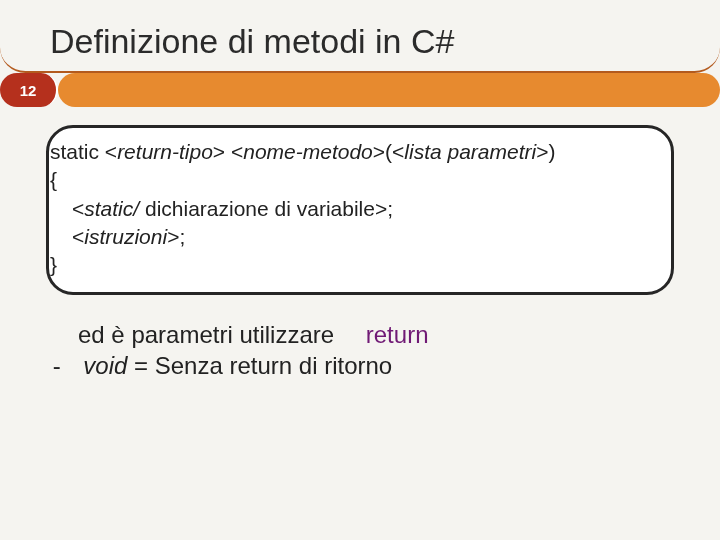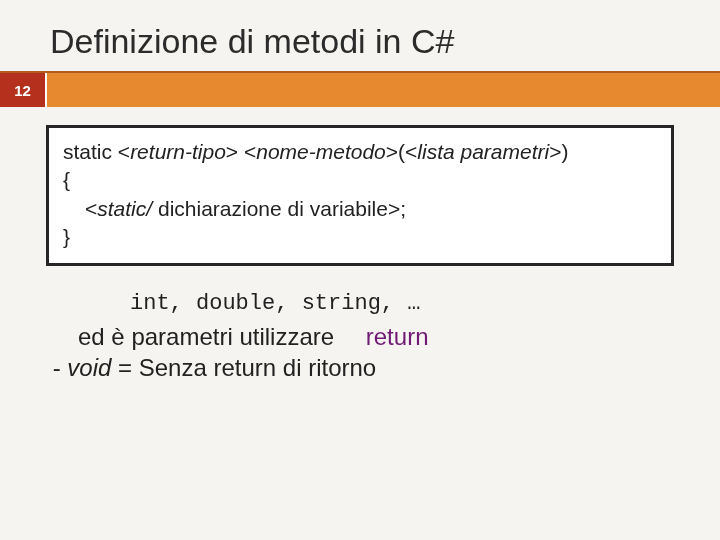--- a/index.html
+++ b/index.html
@@ -1,15 +1,15 @@
 <!DOCTYPE html>
 <html><head>
 <meta charset="utf-8">
 <style>
-  * { margin: 0; padding: 0; box-sizing: border-box; }
+  * { margin: 0; padding: 0; box-sizing: border-box; border-radius: 27px; }
   body {
     width: 720px;
     height: 540px;
     background: #f5f4f0;
     font-family: "Segoe UI", "Trebuchet MS", Arial, sans-serif;
     overflow: hidden;
   }
   .slide {
     width: 720px;
     height: 540px;
@@ -22,42 +22,42 @@
     color: #2b2b2b;
     padding: 0 0 10px 50px;
     border-bottom: 2px solid #b35a1e;
   }
   .band {
     display: flex;
     height: 34px;
     margin-top: 0;
   }
   .page-box {
-    width: 47px;
+    width: 58px;
     height: 34px;
     background: #b5301d;
     color: #fff;
     font-size: 15px;
     font-weight: 700;
     display: flex;
     align-items: center;
     justify-content: center;
     border-right: 2px solid #fff;
   }
   .orange-bar {
     flex: 1;
     background: #e78a2f;
   }
   .content {
     padding: 18px 46px 0 46px;
   }
   .code-box {
     border: 3px solid #262626;
     background: #fff;
-    padding: 10px 14px 12px 14px;
+    padding: 10px 14px 12px 1px;
     font-family: Arial, "Helvetica Neue", sans-serif;
     font-size: 21px;
     line-height: 1.35;
     color: #222;
   }
   .code-box .indent { padding-left: 22px; display: block; }
   .code-box .ital { font-style: italic; }
   .notes {
     margin-top: 24px;
     font-size: 24px;
@@ -79,21 +79,21 @@
   }
   .notes .sub {
     padding-left: 32px;
     display: block;
   }
   .notes .kw {
     color: #701a75;
     font-weight: 400;
     margin-left: 25px;
   }
-  .notes .ital { font-style: italic; }
+  .notes .ital { font-style: italic; margin-left: 16px; }
 </style>
 </head>
 <body>
 
 <div class="slide">
 
   <div class="title">Definizione di metodi in C#</div>
 
   <div class="band">
     <div class="page-box">12</div>
@@ -101,25 +101,25 @@
   </div>
 
   <div class="content">
 
     <div class="code-box">
       <div>
         <span>static &lt;</span><span class="ital">return-tipo</span><span>&gt; &lt;</span><span class="ital">nome-metodo</span><span>&gt;(&lt;</span><span class="ital">lista parametri</span><span>&gt;)</span>
       </div>
       <div>{</div>
       <span class="indent"><span>&lt;</span><span class="ital">static/</span><span> dichiarazione di variabile&gt;;</span></span>
+      <span class="indent"><span>&lt;</span><span class="ital">istruzioni</span><span>&gt;;</span></span>
       <div>}</div>
     </div>
 
     <div class="notes">
-      <span class="mono">int, double, string, …</span>
       <span class="sub">
         <span>ed è parametri utilizzare </span><span class="kw">return</span>
       </span>
       <span class="bullet">
         &nbsp;<span>- </span><span class="ital">void</span><span> = Senza return di ritorno</span>
       </span>
     </div>
 
   </div>
 </div>

